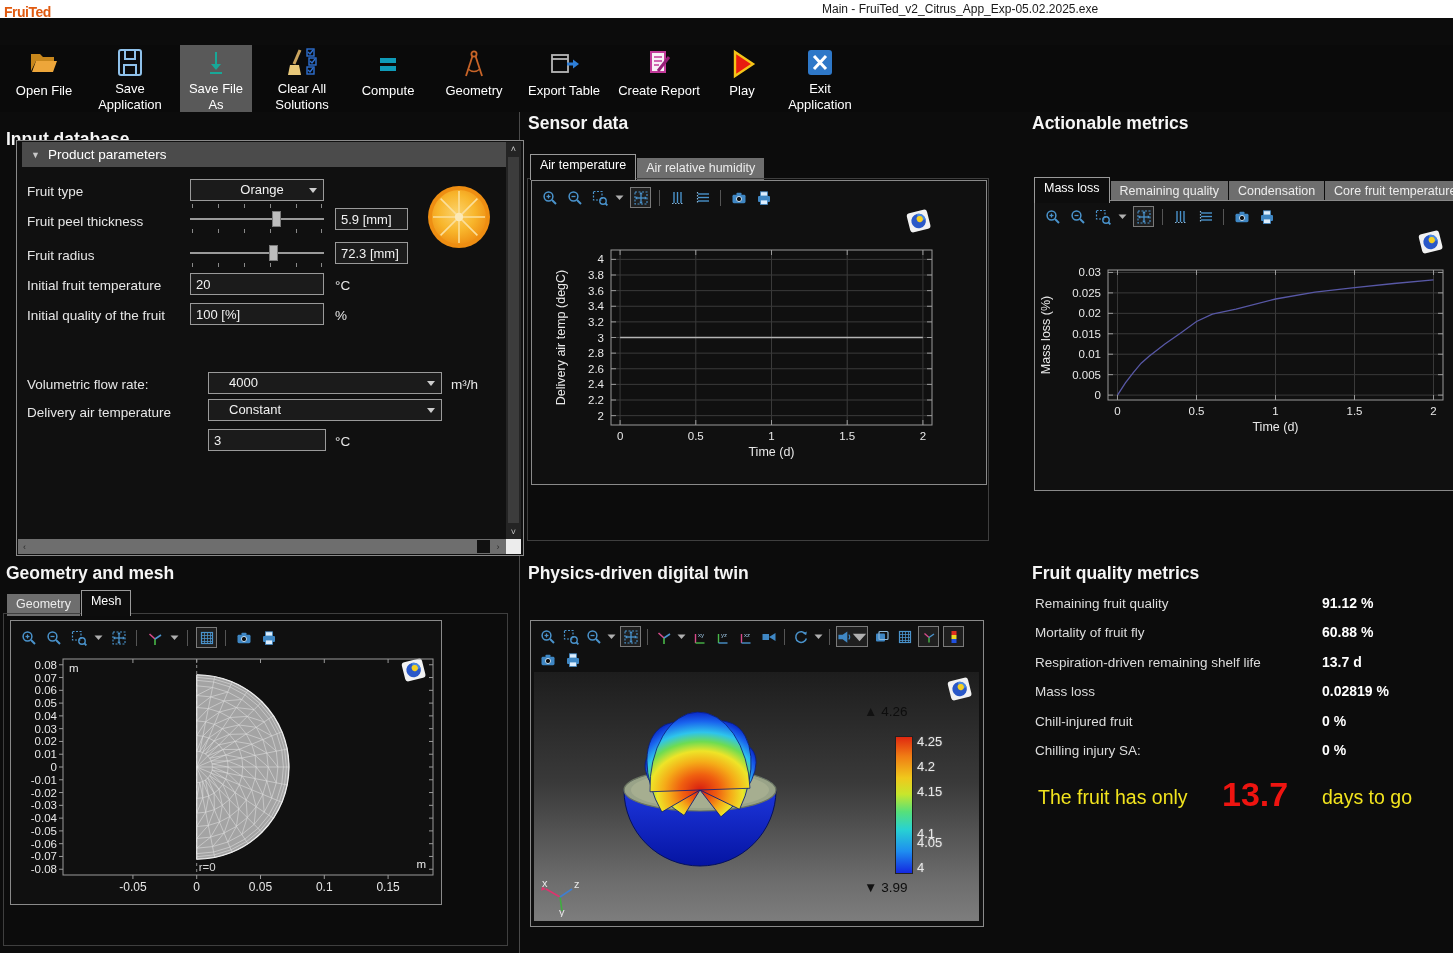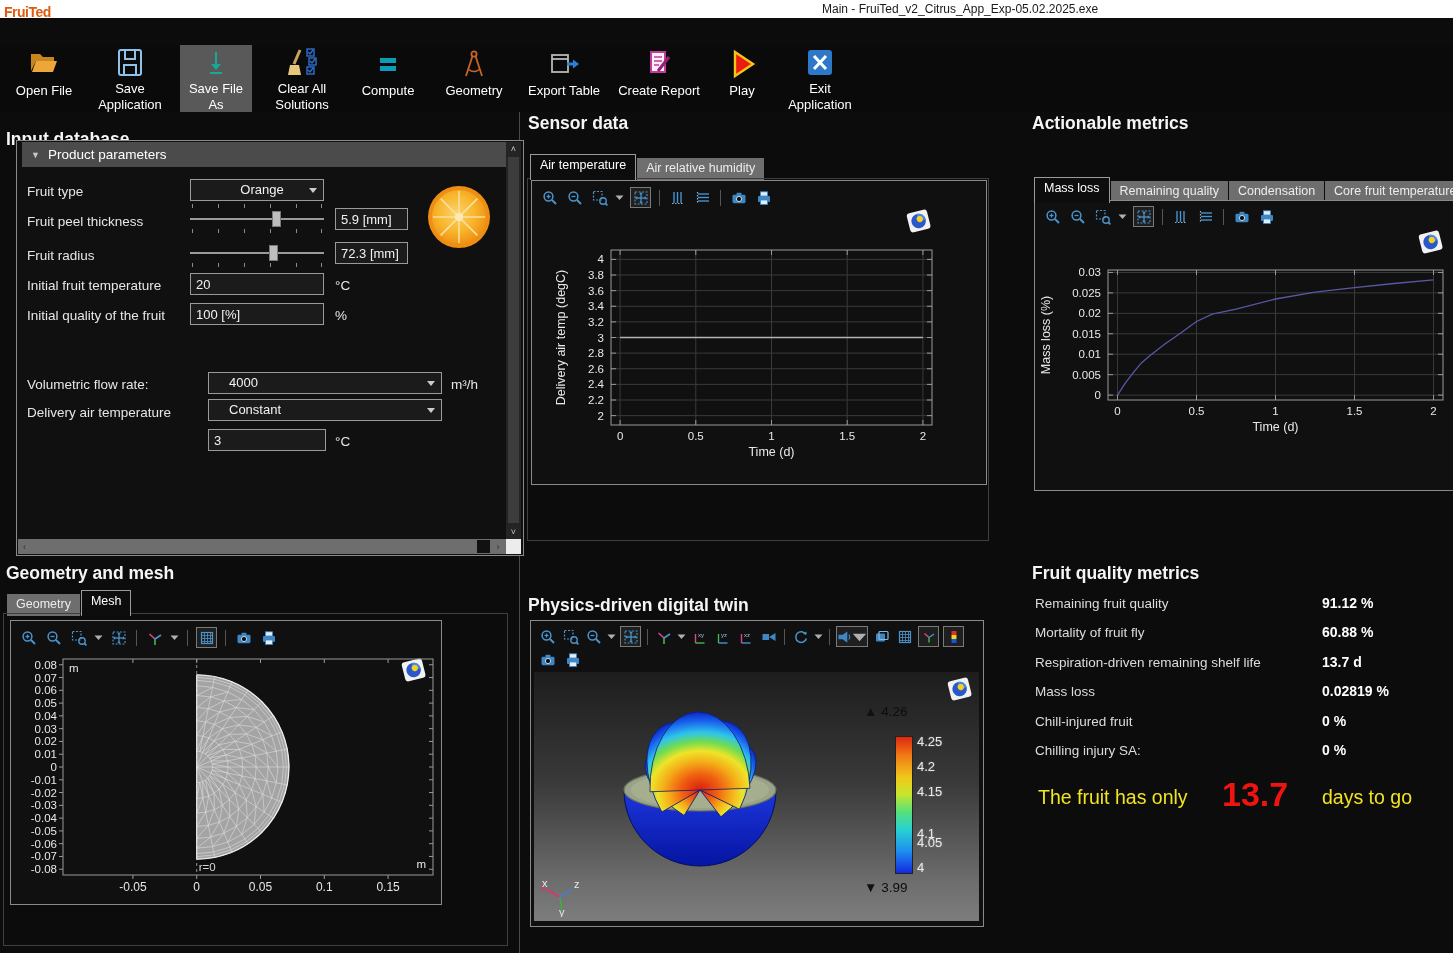--- a/index.html
+++ b/index.html
@@ -1032,21 +1032,21 @@
       <line x1="418" y1="205.46745562130178" x2="422" y2="205.46745562130178" stroke="#9a9a9a"></line>
       <text x="46" y="209.46745562130178" fill="#e8e8e8" font-size="11.5" text-anchor="end">-0.07</text>
       <line x1="48" y1="218.24852071005915" x2="52" y2="218.24852071005915" stroke="#9a9a9a"></line>
       <line x1="418" y1="218.24852071005915" x2="422" y2="218.24852071005915" stroke="#9a9a9a"></line>
       <text x="46" y="222.24852071005915" fill="#e8e8e8" font-size="11.5" text-anchor="end">-0.08</text>
       <text x="58" y="21" fill="#e8e8e8" font-size="11.5">m</text>
       <text x="415" y="217" fill="#e8e8e8" font-size="11.5" text-anchor="end">m</text>
       <text x="187.7103448275862" y="220" fill="#d8d8d8" font-size="11.5">r=0</text>
     </svg>
 
-  <div class="abs h1" style="left:528px;top:563px;margin-top:32px;">Physics-driven digital twin</div>
+  <div class="abs h1" style="left:528px;top:563px;">Physics-driven digital twin</div>
   <div class="abs panel" style="left:530px;top:620px;width:452px;height:305px;"></div>
   <div class="ptool" style="left:538px;top:626px;gap:4px;">
     <div class="pbtn">
         <svg>
           <use href="#i-zoomin"></use>
         </svg>
       </div>
     <div class="pbtn">
         <svg>
           <use href="#i-zoombox"></use>

